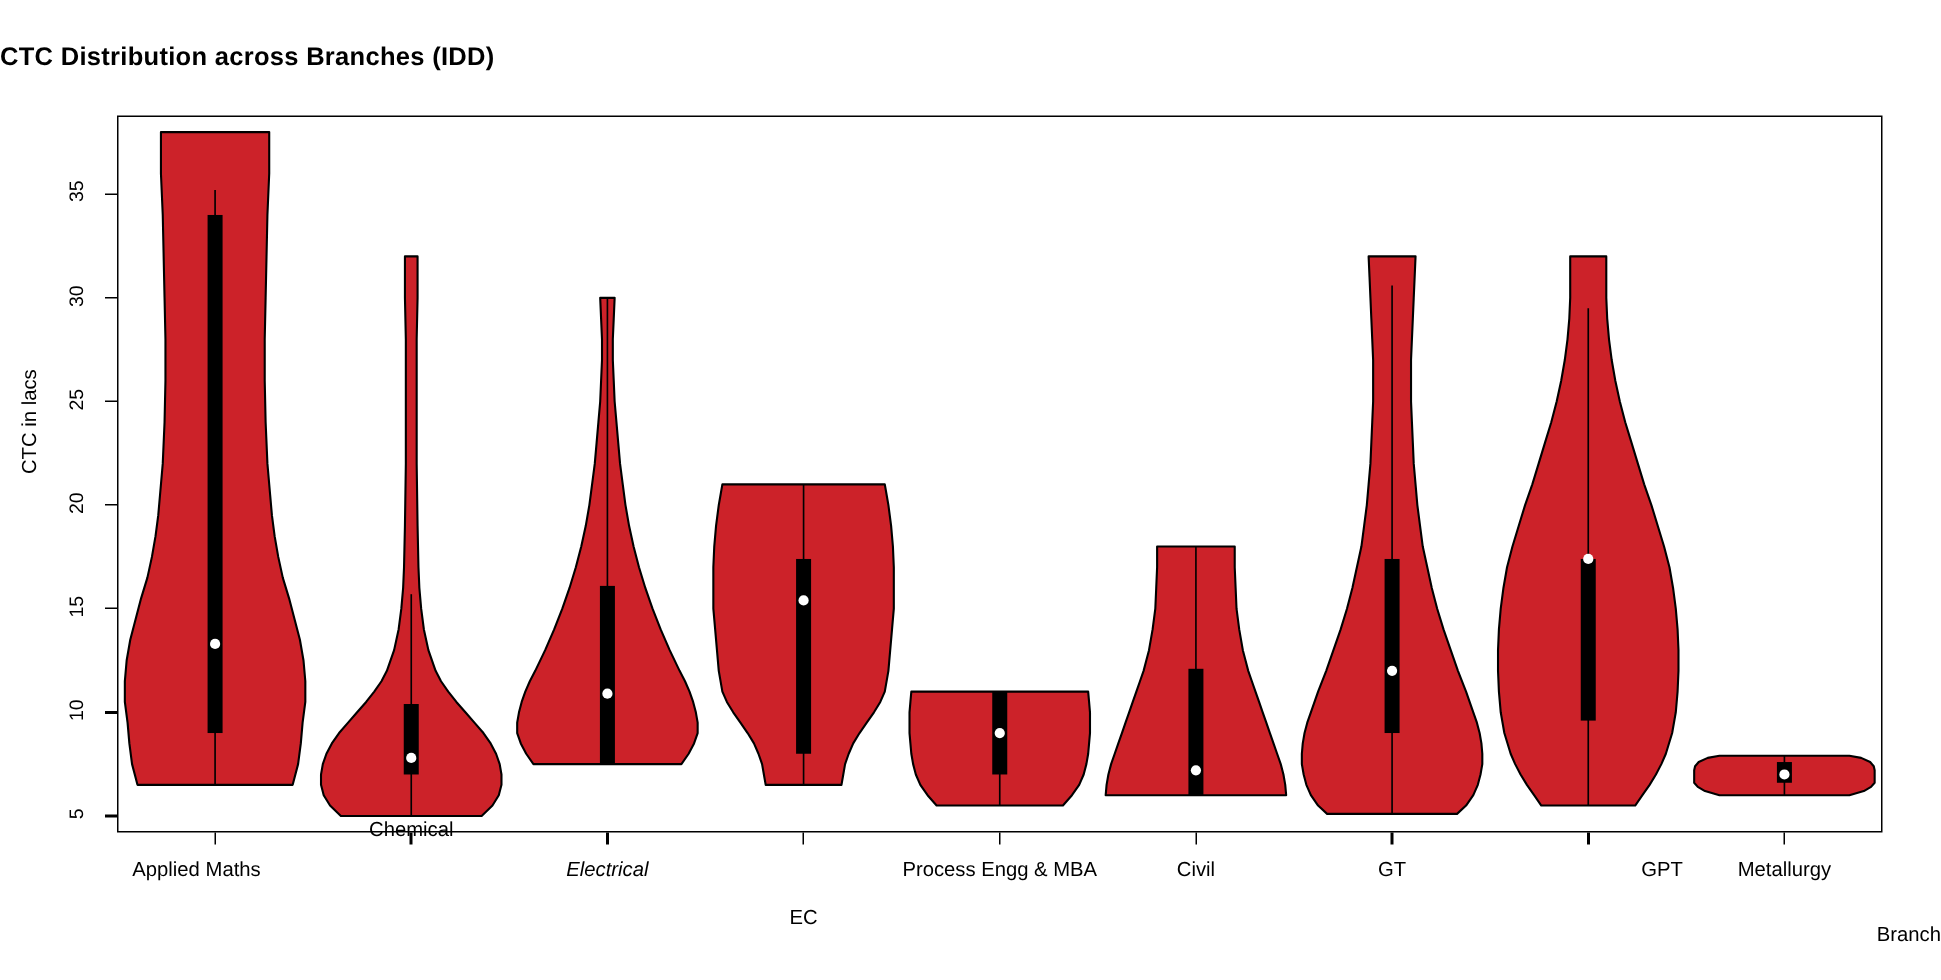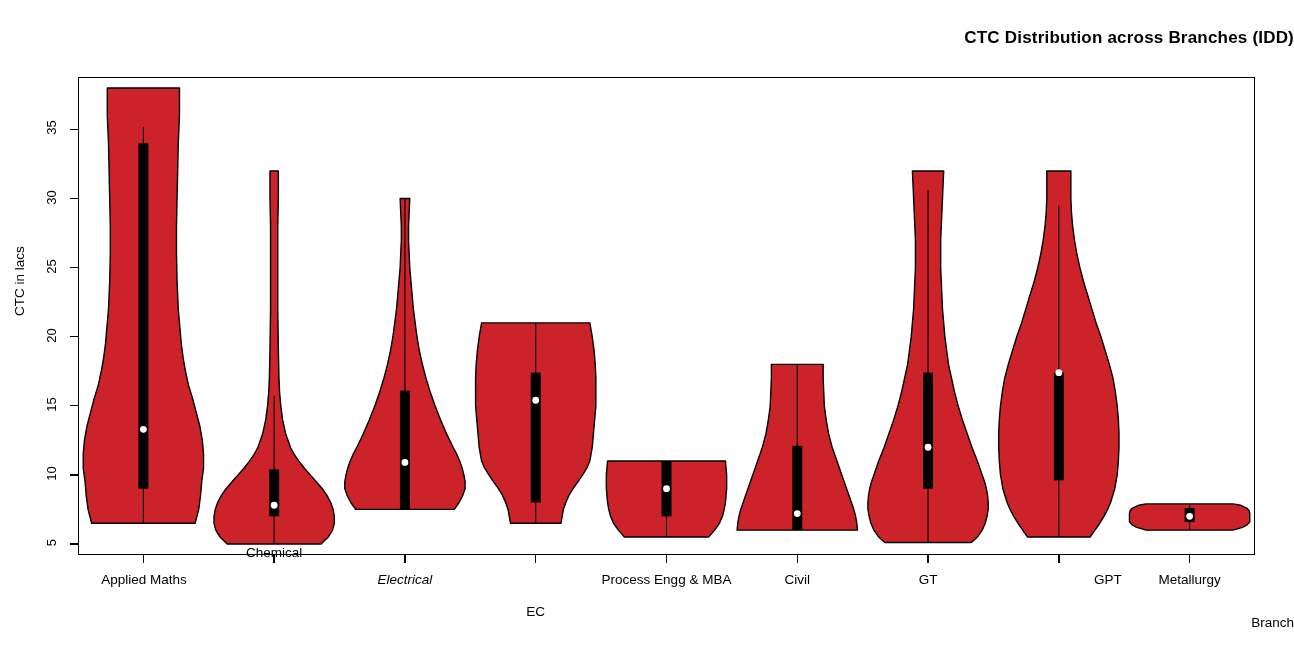--- a/index.html
+++ b/index.html
@@ -13,21 +13,21 @@
     height: 653px;
     background: #ffffff;
     font-family: "Liberation Sans", sans-serif;
     overflow: hidden;
   }
   #chart-title {
     position: absolute;
     left: 0;
     top: 28px;
     width: 1294px;
-    text-align: right;
+    text-align: left;
     font-size: 17px;
     font-weight: bold;
     color: #000000;
     letter-spacing: 0.2px;
   }
   #plot-frame {
     position: absolute;
     left: 78px;
     top: 77px;
     width: 1177px;
@@ -177,21 +177,21 @@
       <div class="y-tick-label" style="width: 30px; left: 36px; top: 327.723px;">20</div>
       <div class="y-tick-mark" style="left: 70px; top: 266.947px;"></div>
       <div class="y-tick-label" style="width: 30px; left: 36px; top: 258.647px;">25</div>
       <div class="y-tick-mark" style="left: 70px; top: 197.872px;"></div>
       <div class="y-tick-label" style="width: 30px; left: 36px; top: 189.572px;">30</div>
       <div class="y-tick-mark" style="left: 70px; top: 128.797px;"></div>
       <div class="y-tick-label" style="width: 30px; left: 36px; top: 120.497px;">35</div>
     </div>
   <div id="x-axis">
       <div class="x-tick-mark" style="left: 142.689px; top: 555px;"></div>
-      <div class="x-tick-label" style="left: 144px; top: 572px;">Applied Maths</div>
+      <div class="x-tick-label" style="left: 131px; top: 572px;">Applied Maths</div>
       <div class="x-tick-mark" style="left: 273.467px; top: 555px;"></div>
       <div class="x-tick-label" style="left: 274.167px; top: 545px;">Chemical</div>
       <div class="x-tick-mark" style="left: 404.244px; top: 555px;"></div>
       <div class="x-tick-label" style="left: 404.944px; top: 572px; font-style: italic;">Electrical</div>
       <div class="x-tick-mark" style="left: 535.022px; top: 555px;"></div>
       <div class="x-tick-label" style="left: 535.722px; top: 572px; margin-top: 32px;">EC</div>
       <div class="x-tick-mark" style="left: 665.8px; top: 555px;"></div>
       <div class="x-tick-label" style="left: 666.5px; top: 572px;">Process Engg &amp; MBA</div>
       <div class="x-tick-mark" style="left: 796.578px; top: 555px;"></div>
       <div class="x-tick-label" style="left: 797.278px; top: 572px;">Civil</div>

